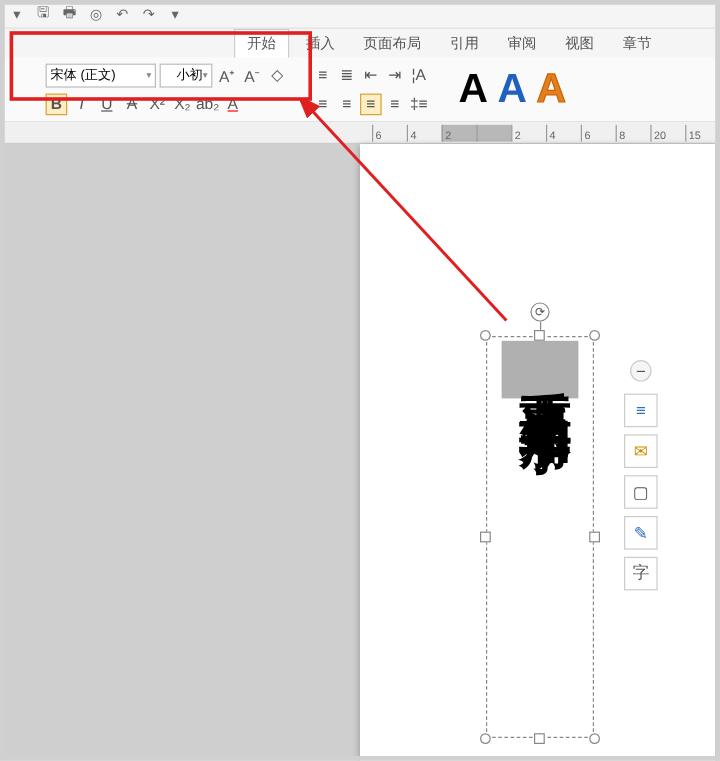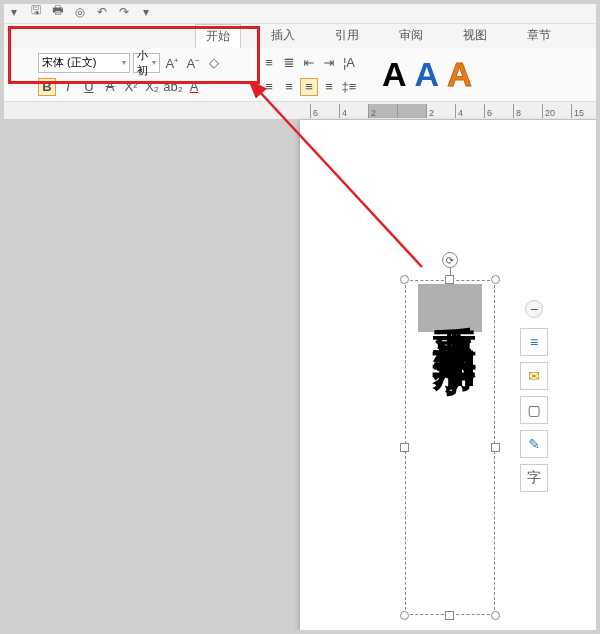--- a/index.html
+++ b/index.html
@@ -26,23 +26,23 @@
       display: flex;
       align-items: center;
       padding: 0 6px;
       gap: 6px;
     }
     .qat span { color: #666; width: 16px; height: 16px; display: flex; align-items: center; justify-content: center; }
     .tabs {
       height: 24px;
       background: #f5f5f5;
       display: flex;
-      align-items: flex-start;
+      align-items: flex-end;
       padding-left: 195px;
-      gap: 20px;
+      gap: 4px;
     }
     .tab {
       padding: 3px 10px;
       color: #555;
       font-size: 12px;
       cursor: pointer;
     }
     .tab.active {
       background: #fff;
       border: 1px solid #ccc;
@@ -73,21 +73,21 @@
       border: 1px solid #bbb;
       background: #fff;
       font-size: 11px;
       padding: 1px 3px;
       height: 20px;
       display: flex;
       align-items: center;
       justify-content: space-between;
     }
     .font-name { width: 92px; }
-    .font-size { width: 27px; justify-content: flex-end; }
+    .font-size { width: 44px; justify-content: flex-end; }
     .btn-icon {
       width: 18px;
       height: 18px;
       display: flex;
       align-items: center;
       justify-content: center;
       color: #555;
       font-size: 13px;
       cursor: pointer;
     }
@@ -270,20 +270,21 @@
   <span>🖶</span>
   <span>◎</span>
   <span>↶</span>
   <span>↷</span>
   <span>▾</span>
 </div>
 
 <div class="tabs">
   <div class="tab active">开始</div>
   <div class="tab">插入</div>
+  <div class="tab">页面布局</div>
   <div class="tab">引用</div>
   <div class="tab">审阅</div>
   <div class="tab">视图</div>
   <div class="tab">章节</div>
 </div>
 
 <div class="ribbon">
   <div class="font-group">
     <div class="fg-row1">
       <div class="font-sel font-name">

